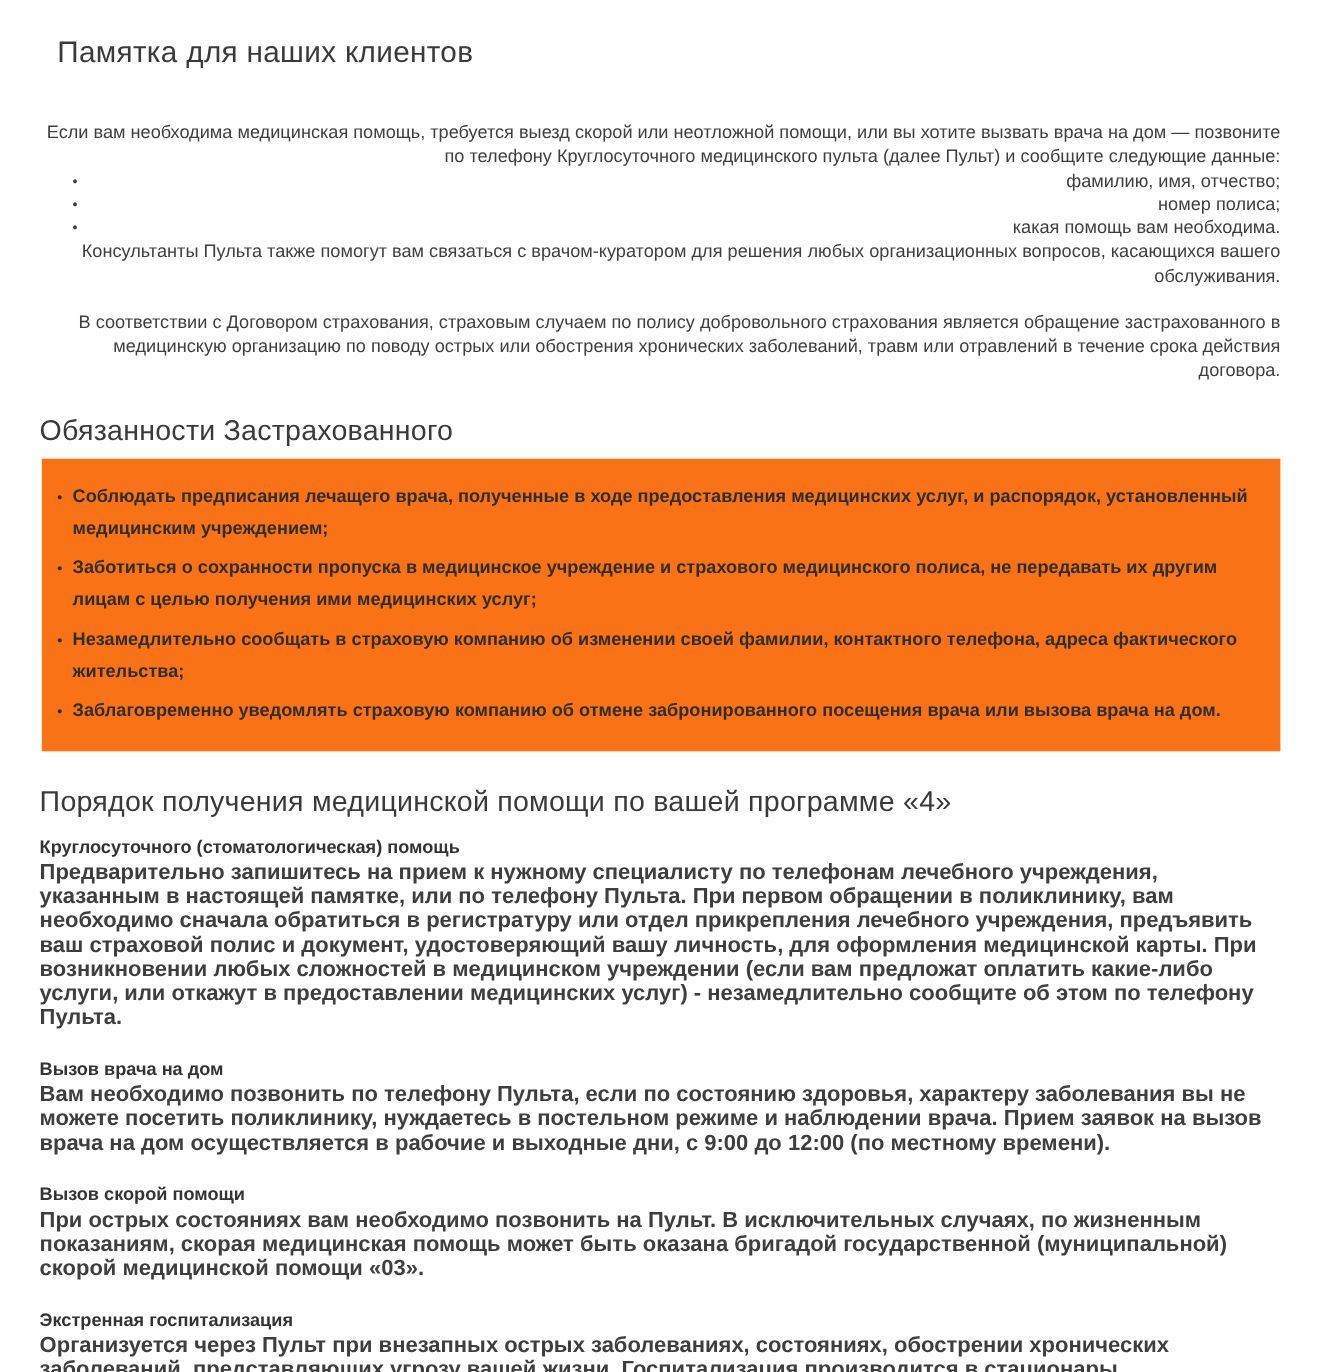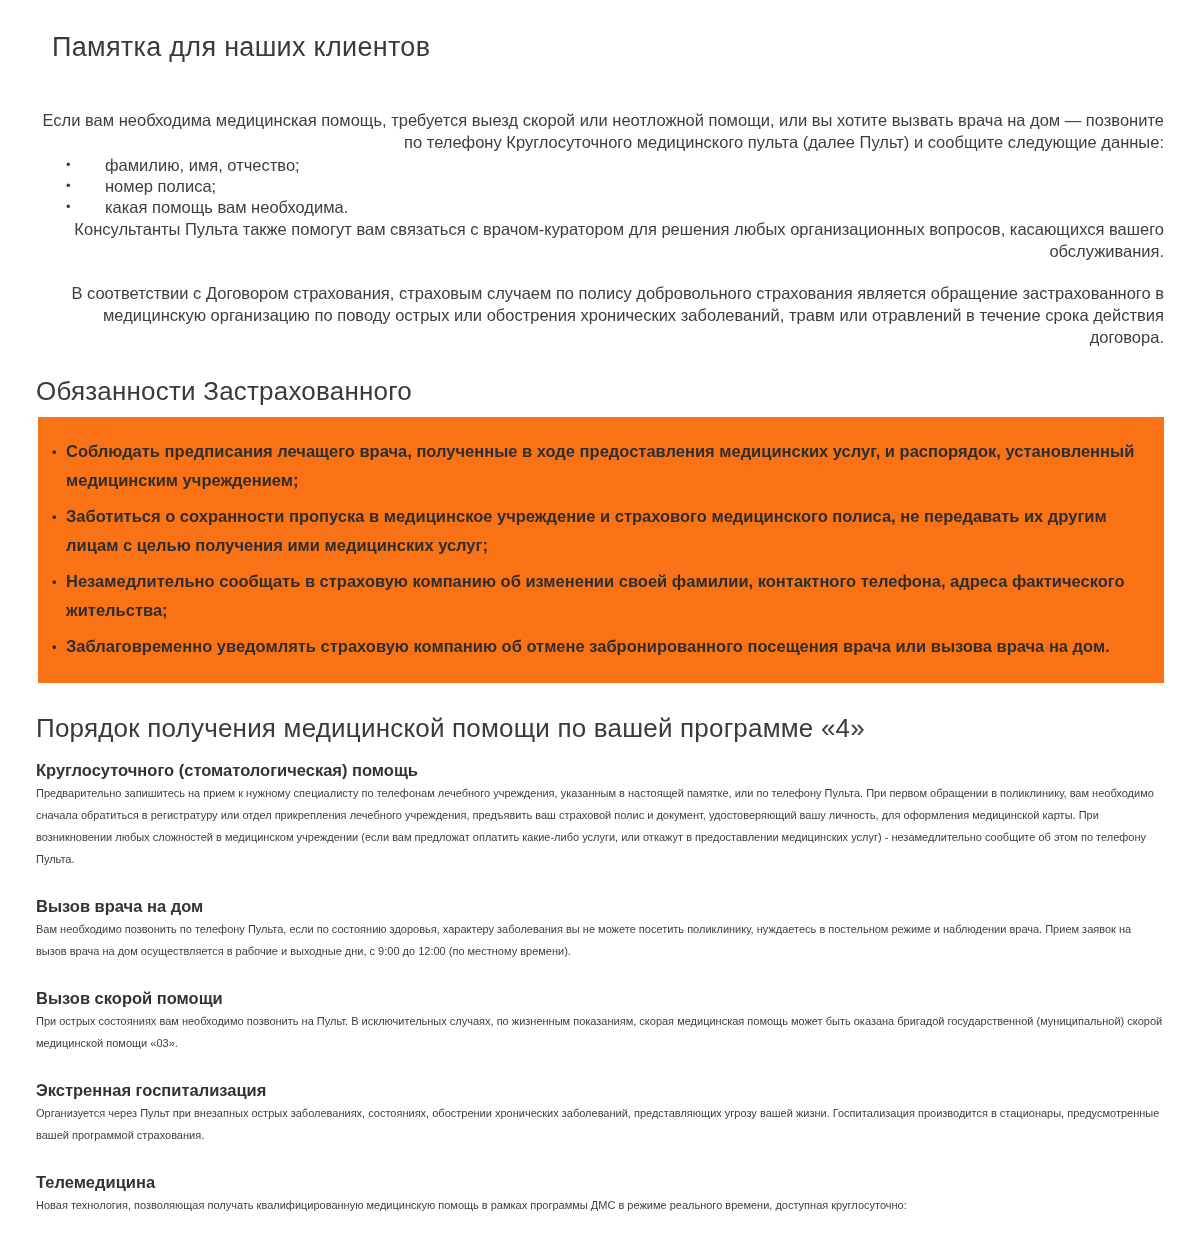--- a/index.html
+++ b/index.html
@@ -30,20 +30,21 @@
     line-height: 22px;
     margin: 0;
     text-align: right;
   }
   p.body-text + p.body-text { margin-top: 20px; }
 
   ul.intro-list {
     list-style: none;
     margin: 2px 0 0 0;
     padding: 0 0 0 30px;
+    text-align: right;
   }
   ul.intro-list li {
     position: relative;
     padding-left: 39px;
     font-size: 16.5px;
     line-height: 20px;
     margin-bottom: 1px;
   }
   ul.intro-list li::before {
     content: "\2022";
@@ -95,23 +96,24 @@
 
   h3.sub-heading {
     font-size: 16.5px;
     font-weight: bold;
     color: #333333;
     margin: 25px 0 0 0;
     line-height: 22px;
   }
   h3.sub-heading.first { margin-top: 15px; }
   .section p.section-body {
-    font-size: 11px;
+    font-size: 20px;
     line-height: 22px;
     margin: 1px 0 0 0;
+    font-weight: bold;
   }
 </style>
 </head>
 <body>
 
 <div class="page">
 
   <h1 class="doc-title">Памятка для наших клиентов</h1>
 
   <p class="body-text">Если вам необходима медицинская помощь, требуется выезд скорой или неотложной помощи, или вы хотите вызвать врача на дом — позвоните по телефону Круглосуточного медицинского пульта (далее Пульт) и сообщите следующие данные:</p>

